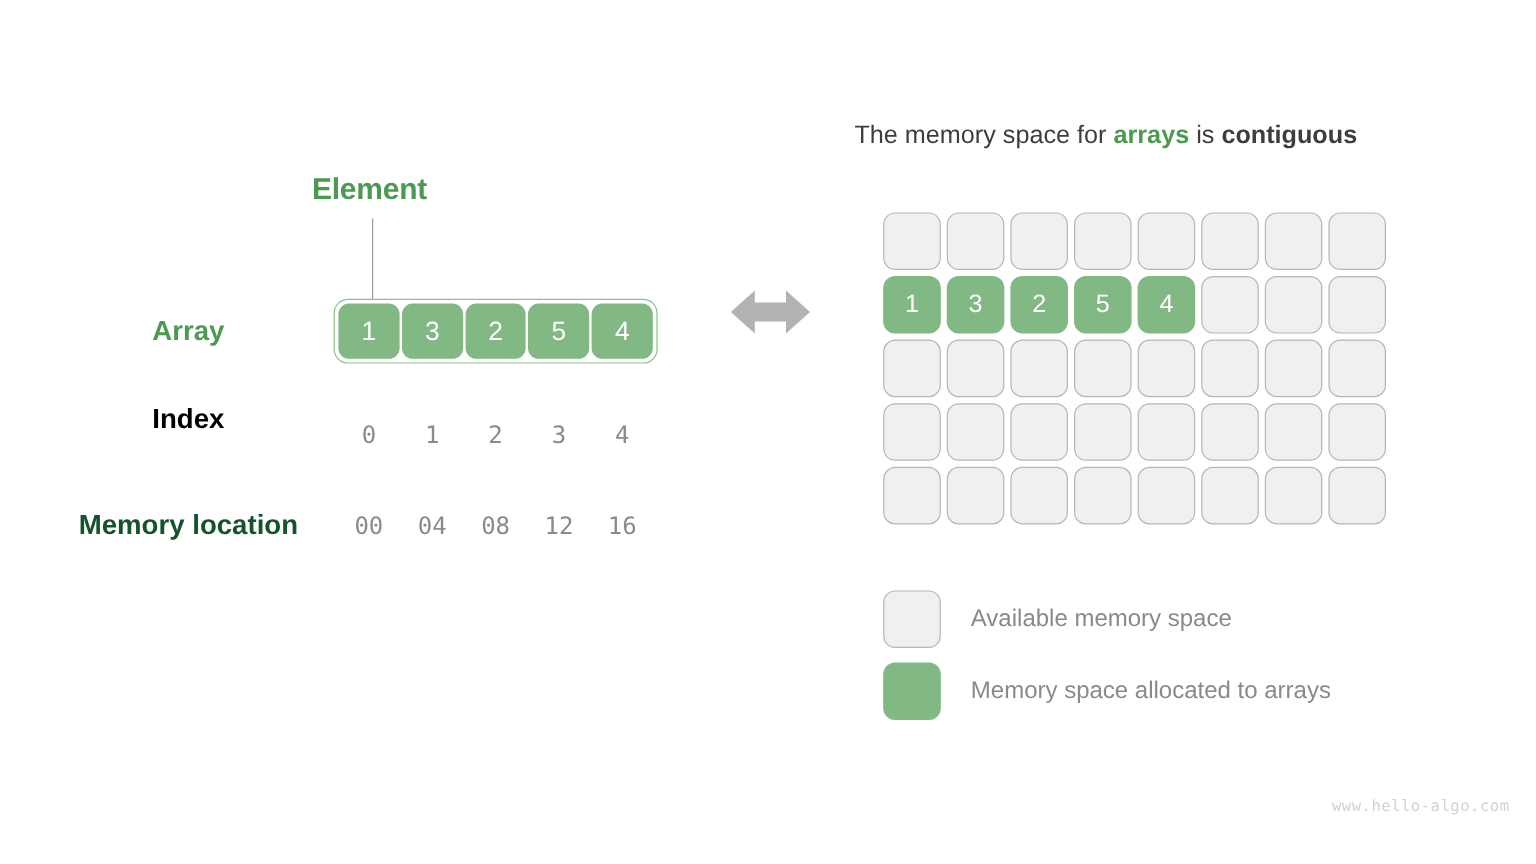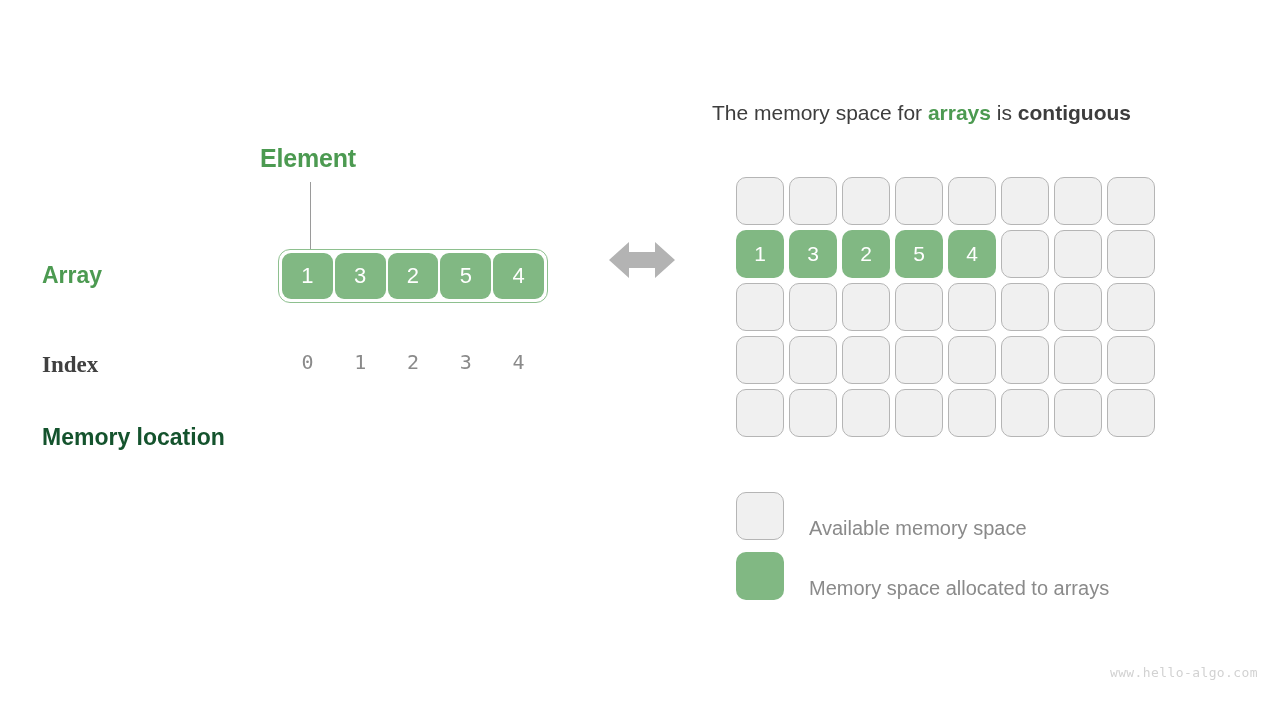--- a/index.html
+++ b/index.html
@@ -35,27 +35,27 @@
     left: 310px;
     top: 166px;
     width: 1px;
     height: 74px;
     background: #9a9a9a;
   }
 
   .row-label {
     position: absolute;
     width: 230px;
-    text-align: left;
+    text-align: center;
     font-size: 23px;
     font-weight: bold;
     white-space: nowrap;
   }
   .row-label.array-label { left: 42px; top: 246px; color: #4c9a51; }
-  .row-label.index-label { left: 42px; top: 336px; color: #404040; font-family: Liberation Serif, serif; }
+  .row-label.index-label { left: 42px; top: 320px; color: #000000; }
   .row-label.mem-label   { left: 42px; top: 408px; color: #14532d; }
 
   
   .array-strip {
     position: absolute;
     left: 278px;
     top: 233px;
     width: 270px;
     height: 54px;
     border: 1.6px solid #8ec08f;
@@ -143,21 +143,21 @@
     display: flex;
     align-items: center;
     justify-content: center;
     color: #ffffff;
     font-size: 21px;
   }
 
   .legend { position: absolute; left: 36px; top: 492px; }
   .legend-row {
     display: flex;
-    align-items: flex-end;
+    align-items: center;
     height: 48px;
     margin-bottom: 12px;
   }
   .legend-swatch {
     width: 48px;
     height: 48px;
     border-radius: 10px;
     box-sizing: border-box;
     flex: none;
   }
@@ -204,20 +204,27 @@
     </div>
 
     <div class="num-row index-row">
       <div class="num-cell">0</div>
       <div class="num-cell">1</div>
       <div class="num-cell">2</div>
       <div class="num-cell">3</div>
       <div class="num-cell">4</div>
     </div>
 
+    <div class="num-row mem-row">
+      <div class="num-cell">00</div>
+      <div class="num-cell">04</div>
+      <div class="num-cell">08</div>
+      <div class="num-cell">12</div>
+      <div class="num-cell">16</div>
+    </div>
   </div>
 
   <svg class="arrow" viewBox="0 0 66 44">
     <polygon points="0,22 20,4 20,14 46,14 46,4 66,22 46,40 46,30 20,30 20,40" fill="#b3b3b3"></polygon>
   </svg>
 
   <div class="right-panel">
 
     <div class="heading"><span>The memory space for </span><b class="green">arrays</b><span> is </span><b>contiguous</b></div>
 

